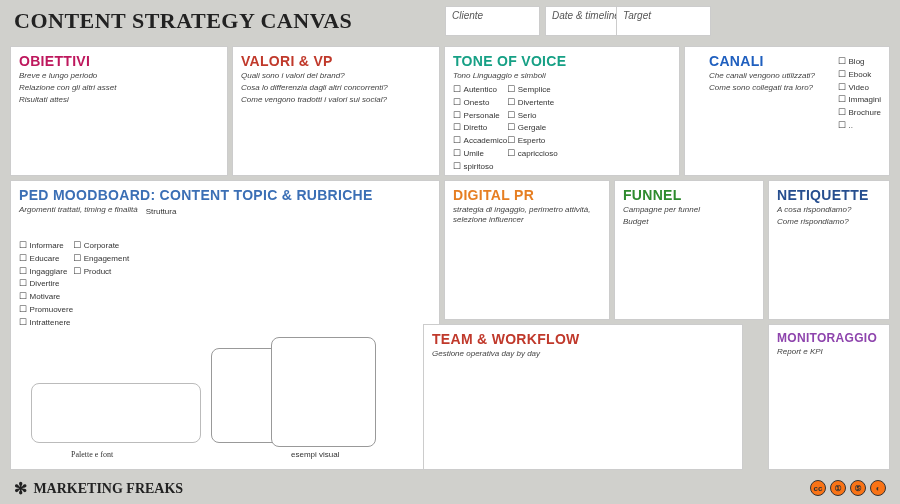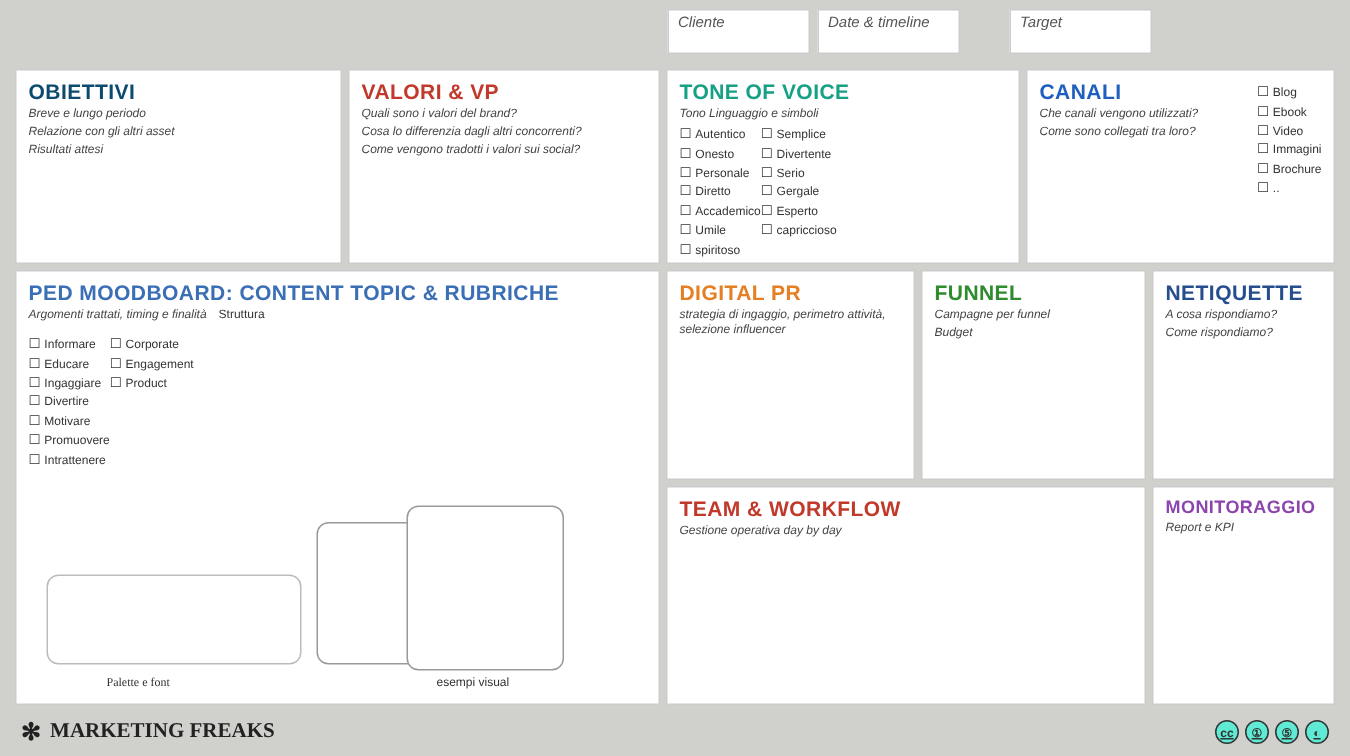--- a/index.html
+++ b/index.html
@@ -10,34 +10,35 @@
   .brand { position: absolute; font-family: "Comic Sans MS", "Marker Felt", cursive; font-weight: 700; font-size: 14px; color: #222; display: flex; align-items: center; gap: 6px; }
   .box h2 { font-size: 14px; font-weight: 700; letter-spacing: 0.3px; margin-bottom: 2px; }
   .box .sub { font-size: 8px; font-style: italic; color: #444; line-height: 1.25; margin-bottom: 2px; }
   .box .lbl { font-size: 8px; color: #333; }
   .chk { list-style: none; font-size: 8px; color: #333; line-height: 1.35; }
   .chk li::before { content: "☐ "; font-size: 9px; }
   .cols { display: flex; }
   .headbox { background: #fff; border: 1px solid #ccc; font-size: 10px; font-style: italic; color: #555; padding: 3px 6px; position: absolute; }
   .swatch { border: 1px solid #999; border-radius: 8px; position: absolute; background: #fff; }
   .footer-icons { position: absolute; display: flex; gap: 4px; }
-  .cc { width: 16px; height: 16px; border: 1.3px solid #333; border-radius: 50%; font-size: 8px; font-weight: 700; display: flex; align-items: center; justify-content: center; color: #333; background: #5eead4; text-decoration: underline; }
+  .cc { width: 16px; height: 16px; border: 1.3px solid #333; border-radius: 50%; font-size: 8px; font-weight: 700; display: flex; align-items: center; justify-content: center; color: #333; background: #f97316; }
 </style>
 </head>
 <body>
 
 <div class="canvas">
 
+  <div class="title-main" style="left:14px; top:8px;">CONTENT STRATEGY CANVAS</div>
 
   <div class="headbox" style="left:445px; top:6px; width:95px; height:30px;">Cliente</div>
   <div class="headbox" style="left:545px; top:6px; width:95px; height:30px;">Date &amp; timeline</div>
-  <div class="headbox" style="left:673px; top:6px; width:95px; height:30px;">Target</div>
+  <div class="headbox" style="left:616px; top:6px; width:95px; height:30px;">Target</div>
 
   <div class="box" style="left:10px; top:46px; width:218px; height:130px;">
-    <h2 style="color:#0c4a6e;">OBIETTIVI</h2>
+    <h2 style="color:#be185d;">OBIETTIVI</h2>
     <div class="sub">Breve e lungo periodo</div>
     <div class="sub">Relazione con gli altri asset</div>
     <div class="sub">Risultati attesi</div>
   </div>
 
   <div class="box" style="left:232px; top:46px; width:208px; height:130px;">
     <h2 style="color:#c0392b;">VALORI &amp; VP</h2>
     <div class="sub">Quali sono i valori del brand?</div>
     <div class="sub">Cosa lo differenzia dagli altri concorrenti?</div>
     <div class="sub">Come vengono tradotti i valori sui social?</div>
@@ -61,44 +62,44 @@
           <li>Divertente</li>
           <li>Serio</li>
         <li>Gergale</li>
           <li>Esperto</li>
           <li>capriccioso</li>
       </ul>
     </div>
   </div>
 
   <div class="box" style="left:684px; top:46px; width:206px; height:130px;">
-    <div class="cols" style="gap:10px;">
+    <div class="cols" style="gap:10px;margin-left:16px;">
       <div style="flex:1;">
         <h2 style="color:#1f5fbf;">CANALI</h2>
         <div class="sub">Che canali vengono utilizzati?</div>
         <div class="sub">Come sono collegati tra loro?</div>
       </div>
       <ul class="chk" style="padding-top:2px;">
         <li>Blog</li>
           <li>Ebook</li>
           <li>Video</li>
         <li>Immagini</li>
           <li>Brochure</li>
           <li>..</li>
       </ul>
     </div>
   </div>
 
   <div class="box" style="left:10px; top:180px; width:430px; height:290px;">
     <h2 style="color:#3b6fb5;">PED MOODBOARD: CONTENT TOPIC &amp; RUBRICHE</h2>
-    <div style="display:flex; gap:8px;">
+    <div style="display:flex; gap:8px;align-items:center;">
       <span class="sub">Argomenti trattati, timing e finalità</span>
       <span class="lbl">Struttura</span>
     </div>
-    <div class="cols" style="margin-top:6px;">
+    <div class="cols" style="margin-top:22px;">
       <ul class="chk">
         <li>Informare</li>
           <li>Educare</li>
           <li>Ingaggiare</li>
         <li>Divertire</li>
           <li>Motivare</li>
           <li>Promuovere</li>
         <li>Intrattenere</li>
       </ul>
       <ul class="chk">
@@ -124,21 +125,21 @@
     <div class="sub">Campagne per funnel</div>
     <div class="sub">Budget</div>
   </div>
 
   <div class="box" style="left:768px; top:180px; width:122px; height:140px;">
     <h2 style="color:#264e8f;">NETIQUETTE</h2>
     <div class="sub">A cosa rispondiamo?</div>
     <div class="sub">Come rispondiamo?</div>
   </div>
 
-  <div class="box" style="left:444px; top:324px; width:320px; height:146px;">
+  <div class="box" style="left:423px; top:324px; width:320px; height:146px;">
     <h2 style="color:#c0392b;">TEAM &amp; WORKFLOW</h2>
     <div class="sub">Gestione operativa day by day</div>
   </div>
 
   <div class="box" style="left:768px; top:324px; width:122px; height:146px;">
     <h2 style="color:#8e44ad; font-size:12px;">MONITORAGGIO</h2>
     <div class="sub">Report e KPI</div>
   </div>
 
   <div class="brand" style="left:14px; bottom:6px;">

